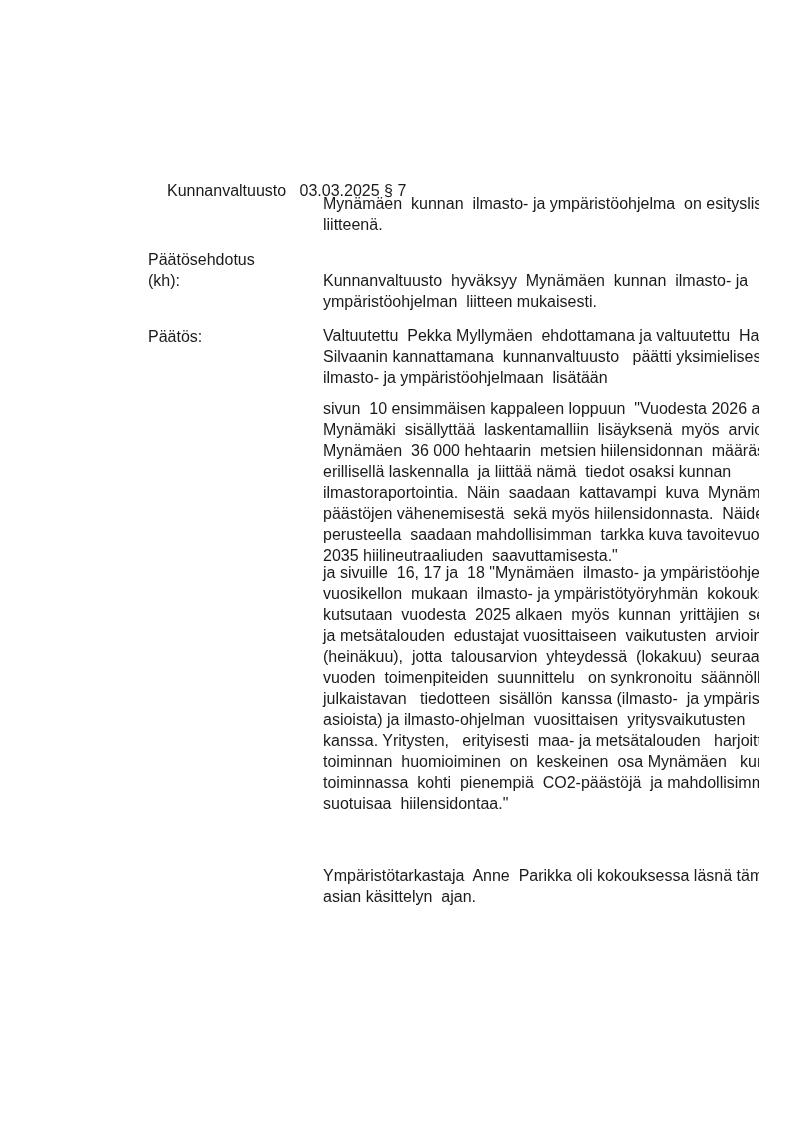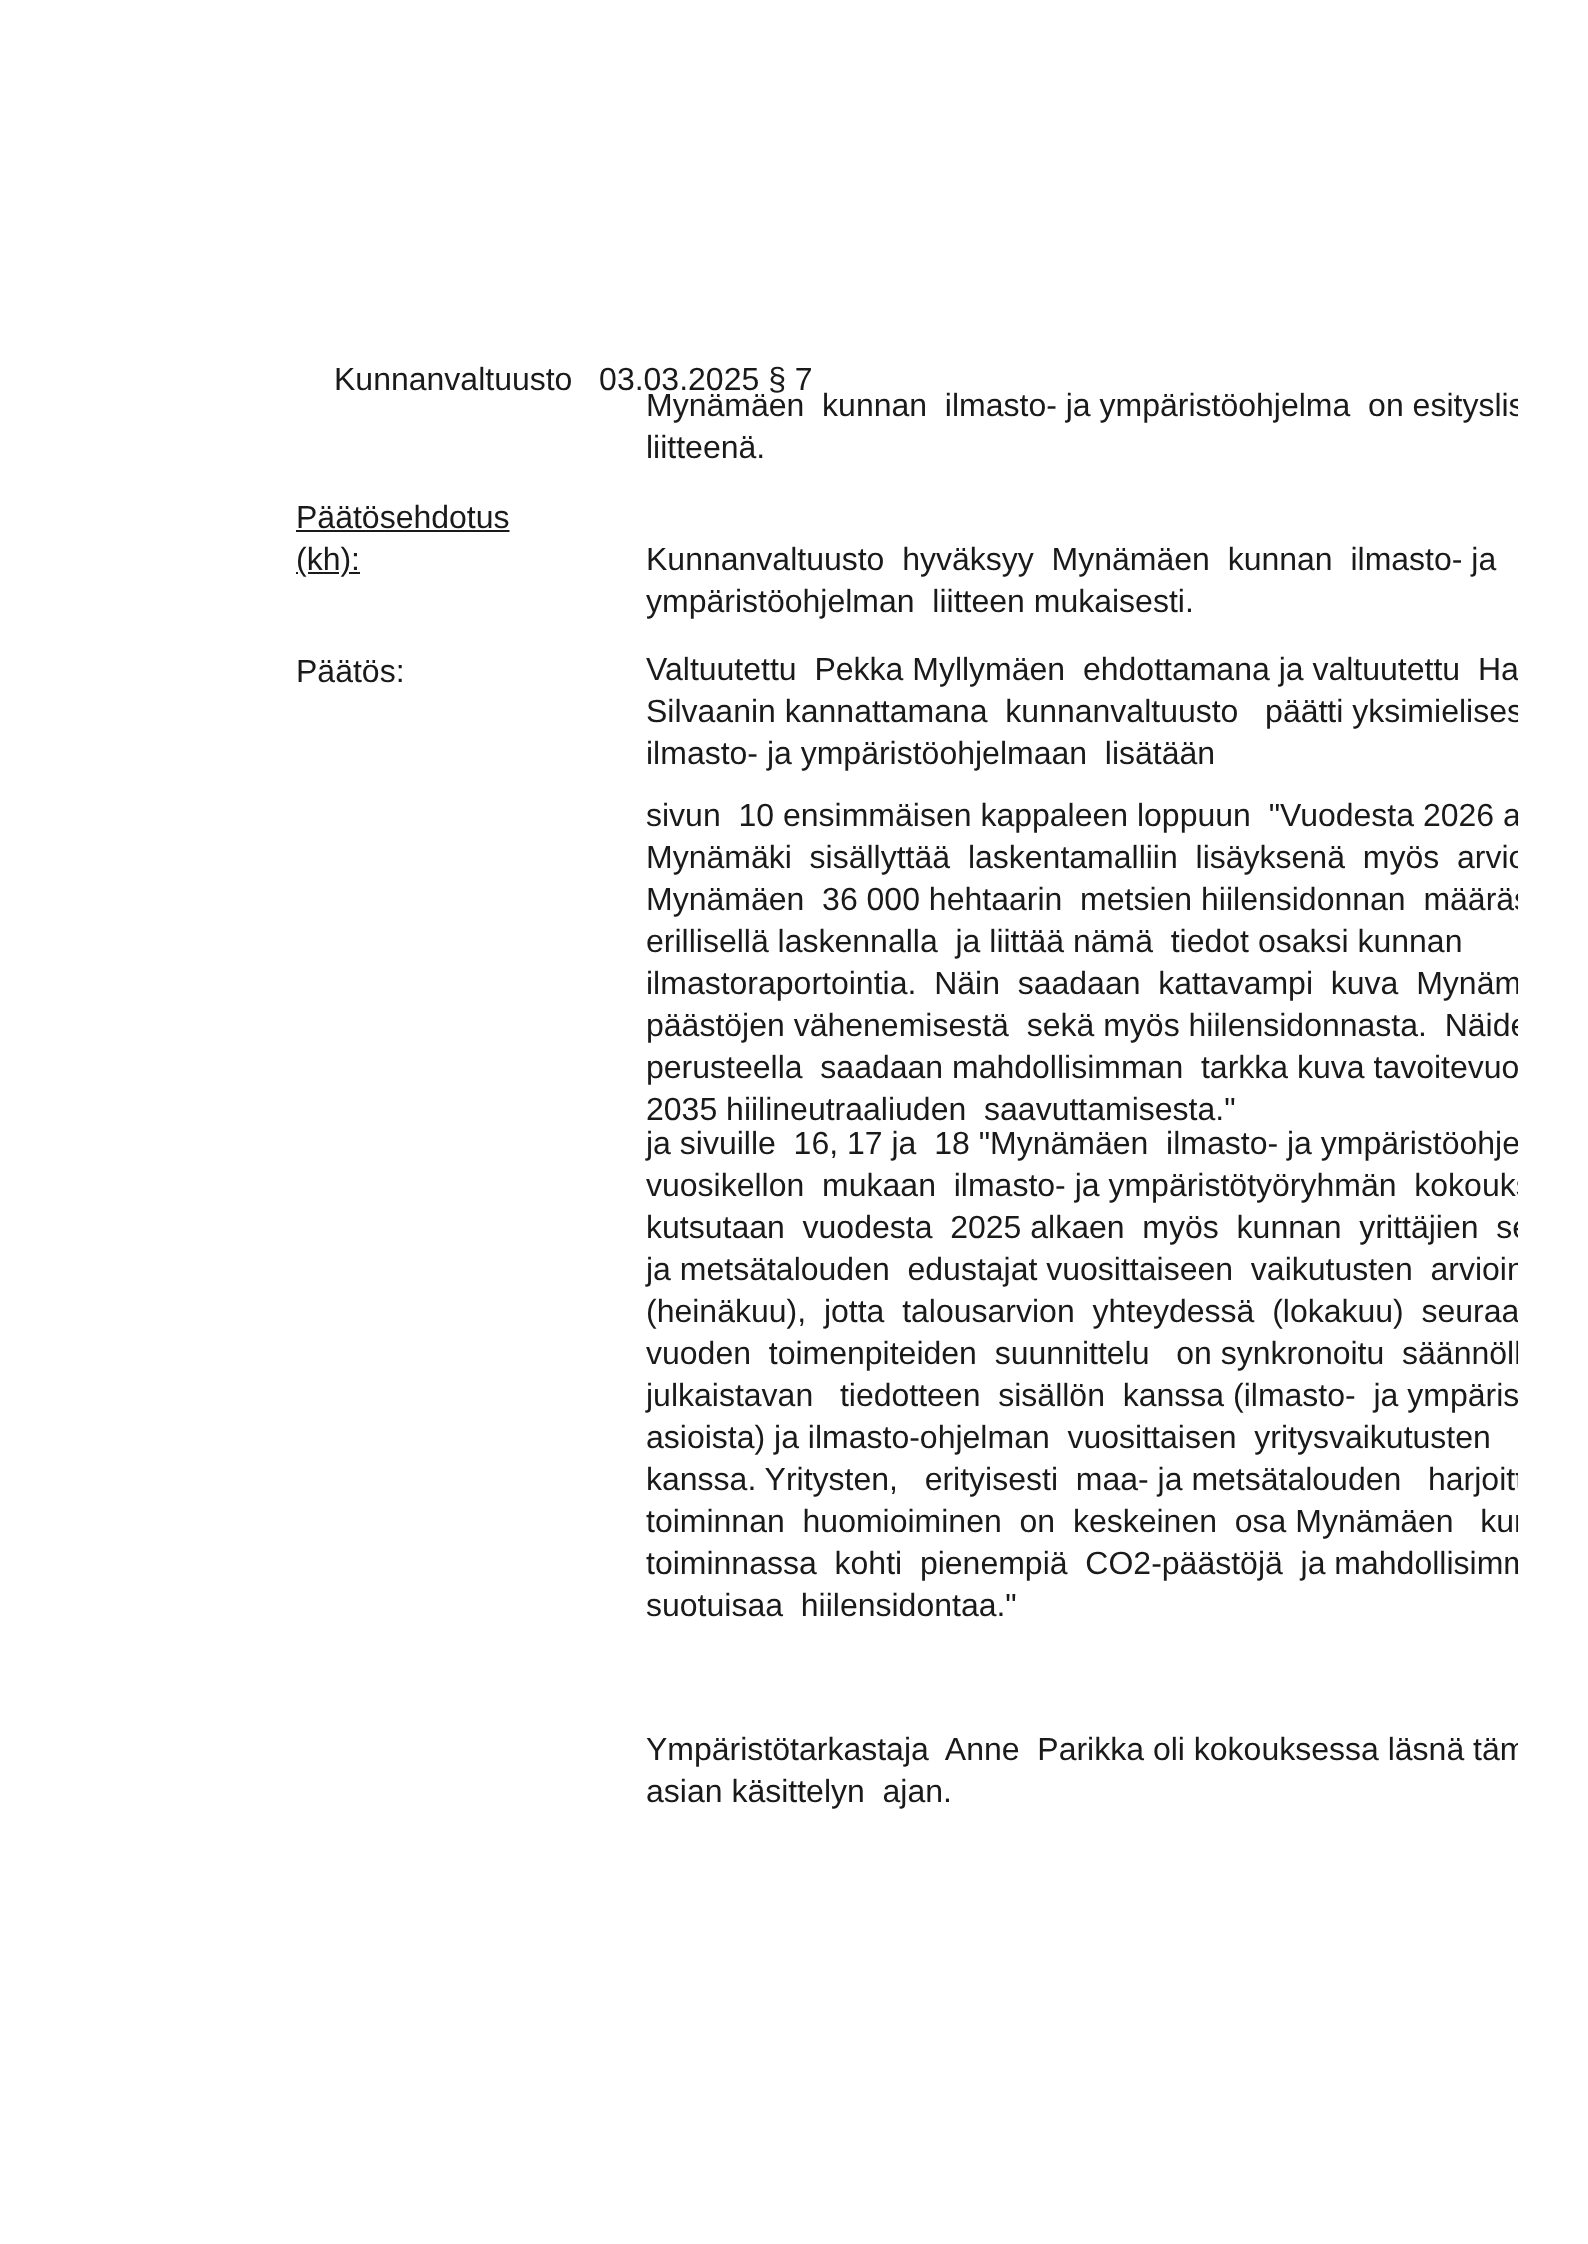--- a/index.html
+++ b/index.html
@@ -27,21 +27,21 @@
 
 <div class="page">
 
   <div class="abs pre" style="top:46px; left:75px;">
     <div>Kunnanvaltuusto   03.03.2025 § 7</div>
   </div>
 
   <div class="abs pre body-col" style="top:120px;">Mynämäen  kunnan  ilmasto- ja ympäristöohjelma  on esityslistan
 liitteenä.</div>
 
-  <div class="abs pre label-col" style="top:176px;text-decoration:underline;">Päätösehdotus
+  <div class="abs pre label-col" style="top:176px;">Päätösehdotus
 (kh):</div>
   <div class="abs pre body-col" style="top:197px;">Kunnanvaltuusto  hyväksyy  Mynämäen  kunnan  ilmasto- ja
 ympäristöohjelman  liitteen mukaisesti.</div>
 
   <div class="abs pre label-col" style="top:253px;">Päätös:</div>
   <div class="abs pre body-col" style="top:252px;">Valtuutettu  Pekka Myllymäen  ehdottamana ja valtuutettu  Hanna
 Silvaanin kannattamana  kunnanvaltuusto   päätti yksimielisesti, että
 ilmasto- ja ympäristöohjelmaan  lisätään</div>
 
   <div class="abs pre body-col" style="top:325px;">sivun  10 ensimmäisen kappaleen loppuun  "Vuodesta 2026 alkaen

